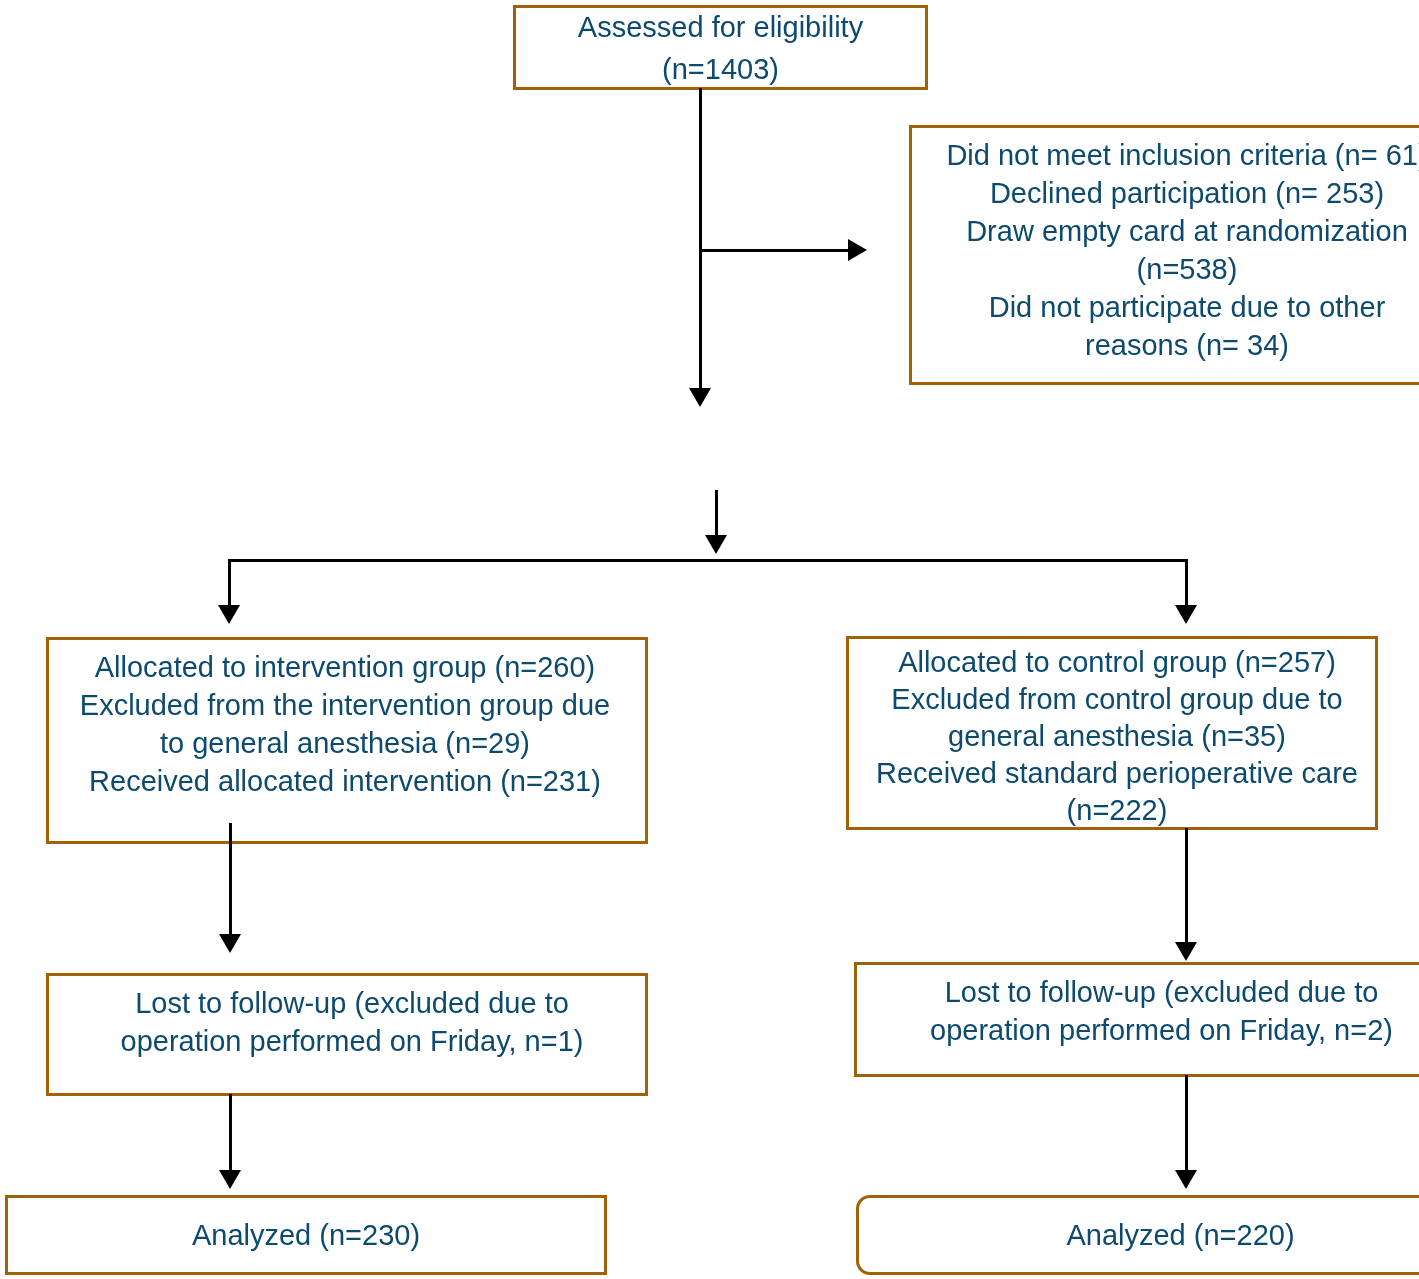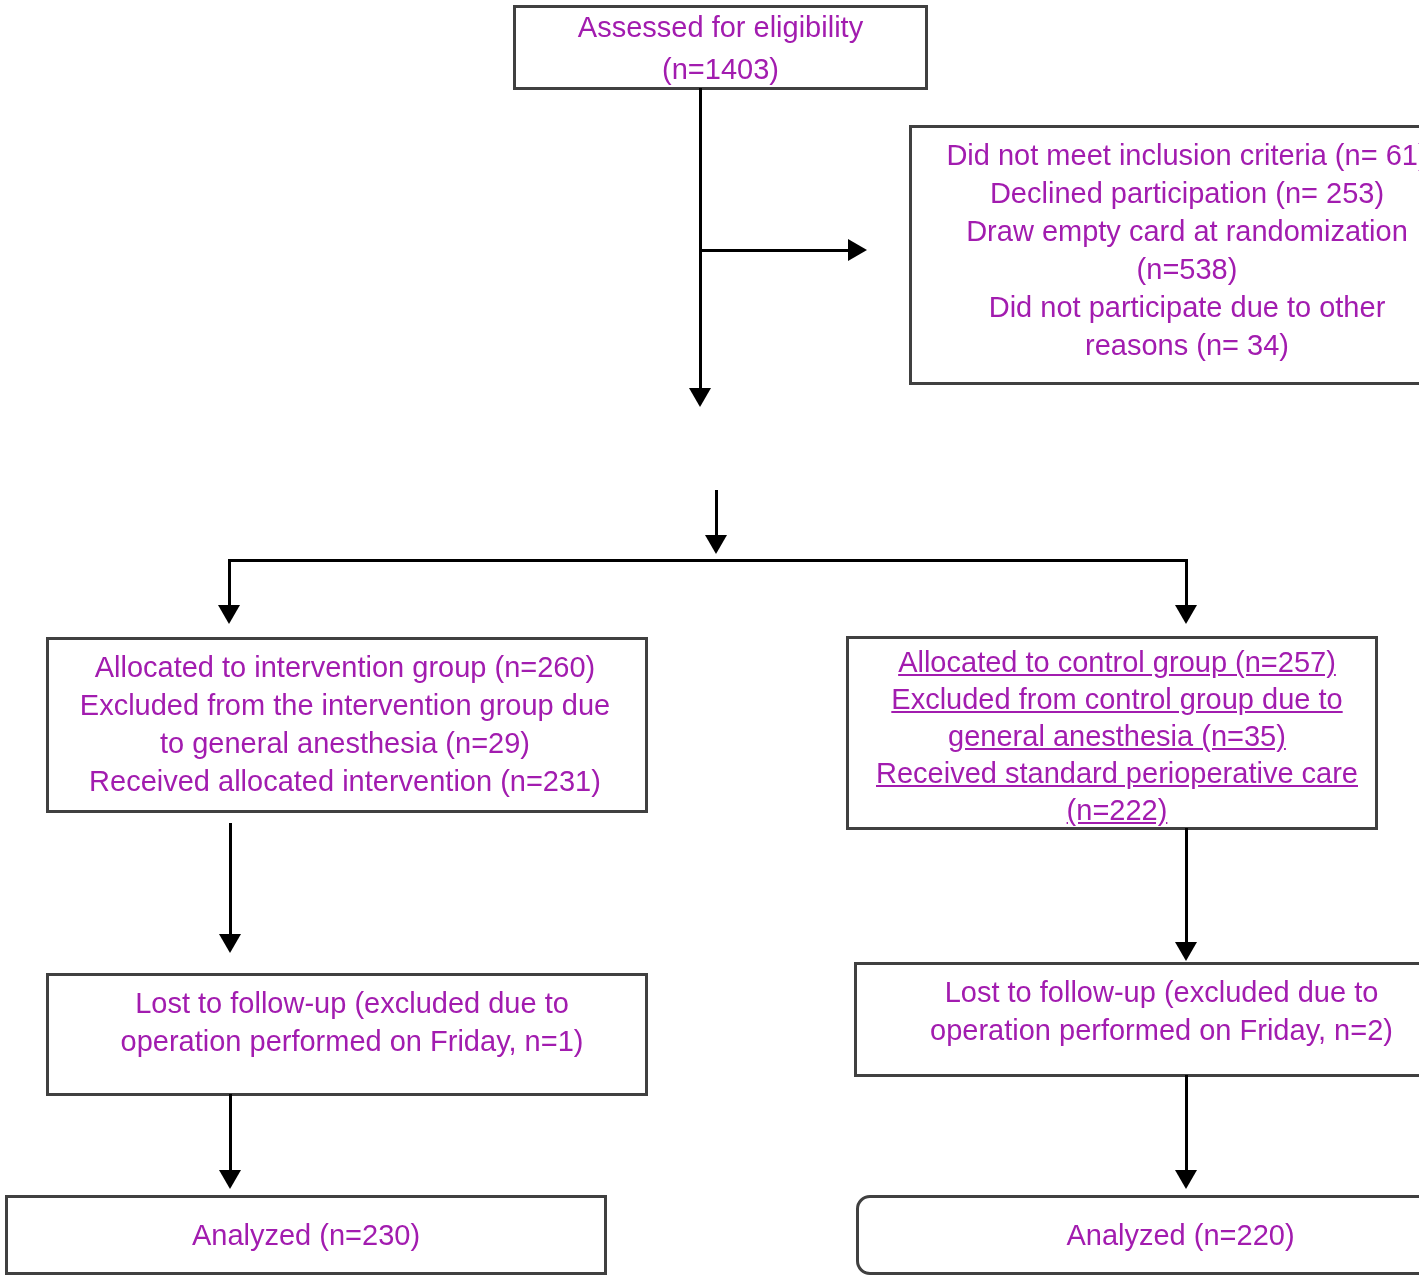--- a/index.html
+++ b/index.html
@@ -11,24 +11,24 @@
     position: relative;
     width: 1419px;
     height: 1279px;
     background: #ffffff;
     font-family: "Liberation Sans", sans-serif;
     color: #000000;
   }
   .box {
     position: absolute;
     box-sizing: border-box;
-    border: 3px solid #404040;
+    border: 3px solid #a16207;
     background: #ffffff;
     font-size: 29px;
-    color: #a21caf;
+    color: #0c4a6e;
     white-space: pre-line;
   }
   .box-center {
     display: flex;
     align-items: center;
     justify-content: center;
     text-align: center;
     line-height: 42px;
   }
   .box-left {
@@ -90,26 +90,26 @@
   <div class="arrow-down" style="left:705px; top:535px;"></div>
 
   <div class="hline" style="left:228px; top:559px; width:960px;"></div>
 
   <div class="vline" style="left:228px; top:559px; height:46px;"></div>
   <div class="arrow-down" style="left:218px; top:605px;"></div>
 
   <div class="vline" style="left:1185px; top:559px; height:46px;"></div>
   <div class="arrow-down" style="left:1175px; top:605px;"></div>
 
-  <div class="box box-left" style="left:5px; top:637px; width:602px; height:176px;padding-left:8px;">Allocated to intervention group (n=260)
+  <div class="box box-left" style="left:5px; top:637px; width:602px; height:207px;padding-left:8px;">Allocated to intervention group (n=260)
 Excluded from the intervention group due
 to general anesthesia (n=29)
 Received allocated intervention (n=231)</div>
 
-  <div class="box box-left" style="left:805px; top:636px; width:532px; height:194px; padding-top:5px; line-height:37px;text-decoration:underline;">Allocated to control group (n=257)
+  <div class="box box-left" style="left:805px; top:636px; width:532px; height:194px; padding-top:5px; line-height:37px;">Allocated to control group (n=257)
 Excluded from control group due to
 general anesthesia (n=35)
 Received standard perioperative care
 (n=222)</div>
 
   <div class="vline" style="left:229px; top:823px; height:111px;"></div>
   <div class="arrow-down" style="left:219px; top:934px;"></div>
 
   <div class="vline" style="left:1185px; top:828px; height:114px;"></div>
   <div class="arrow-down" style="left:1175px; top:942px;"></div>

